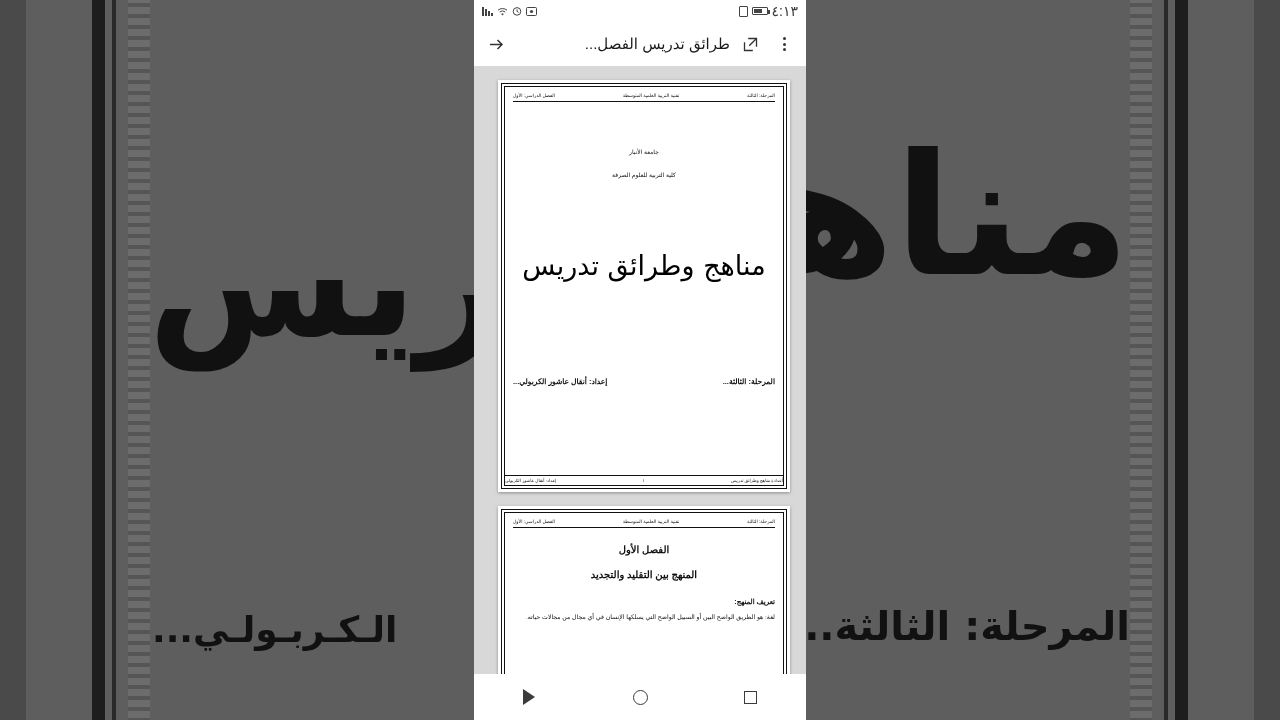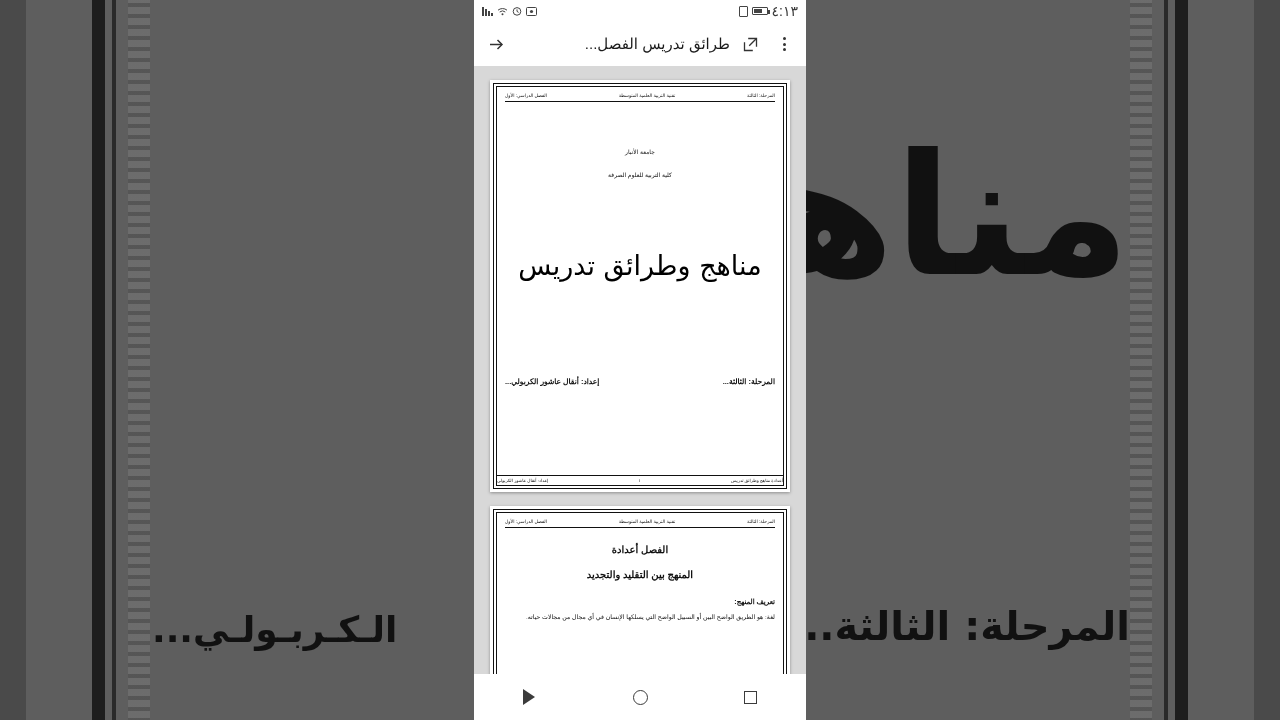--- a/index.html
+++ b/index.html
@@ -115,21 +115,21 @@
     color:#333; cursor:pointer; border-radius:50%;
   }
   .iconbtn svg { display:block; }
   .dots { display:flex; flex-direction:column; gap:2.5px; align-items:center; }
   .dots i { width:3px;height:3px;border-radius:50%;background:#333;display:block; }
 
   
   .docarea {
     flex: 1 1 auto;
     background: #d8d8d8;
-    padding: 14px 16px 0 16px;
+    padding: 14px 16px 0 24px;
     overflow: hidden;
     position: relative;
   }
   .page {
     background:#fff;
     box-shadow: 0 1px 3px rgba(0,0,0,.35);
     padding: 6px;
     margin-bottom: 14px;
     position: relative;
   }
@@ -198,20 +198,21 @@
 </head>
 <body>
 
 <div id="stage">
 
   <div class="bg-band bg-left">
     <div class="strip s5"></div>
     <div class="strip s1"></div>
     <div class="strip s2"></div>
     <div class="bg-noise n1"></div>
+    <div class="bg-text bg-big-left">ريس</div>
     <div class="bg-text bg-mid-left">الـكـربـولـي...</div>
   </div>
 
   <div class="bg-band bg-right">
     <div class="strip s6"></div>
     <div class="strip s3"></div>
     <div class="strip s4"></div>
     <div class="bg-noise n2"></div>
     <div class="bg-text bg-big-right">مناهج و</div>
     <div class="bg-text bg-mid-right">المرحلة: الثالثة...</div>
@@ -304,21 +305,21 @@
         </div>
       </div>
 
       <div class="page page2">
         <div class="page-inner">
           <div class="hdr-row">
             <div>المرحلة: الثالثة</div>
             <div>تقنية التربية العلمية المتوسطة</div>
             <div>الفصل الدراسي: الأول</div>
           </div>
-          <div class="p2-h1">الفصل أعدادة</div>
+          <div class="p2-h1">الفصل الأول</div>
           <div class="p2-h2">المنهج بين التقليد والتجديد</div>
           <div class="p2-sub">تعريف المنهج:</div>
           <div class="p2-p">لغة: هو الطريق الواضح البين أو السبيل الواضح التي يسلكها الإنسان في أي مجال من مجالات حياته.</div>
         </div>
       </div>
 
     </div>
 
     <div class="navbar">
       <div class="nb">

